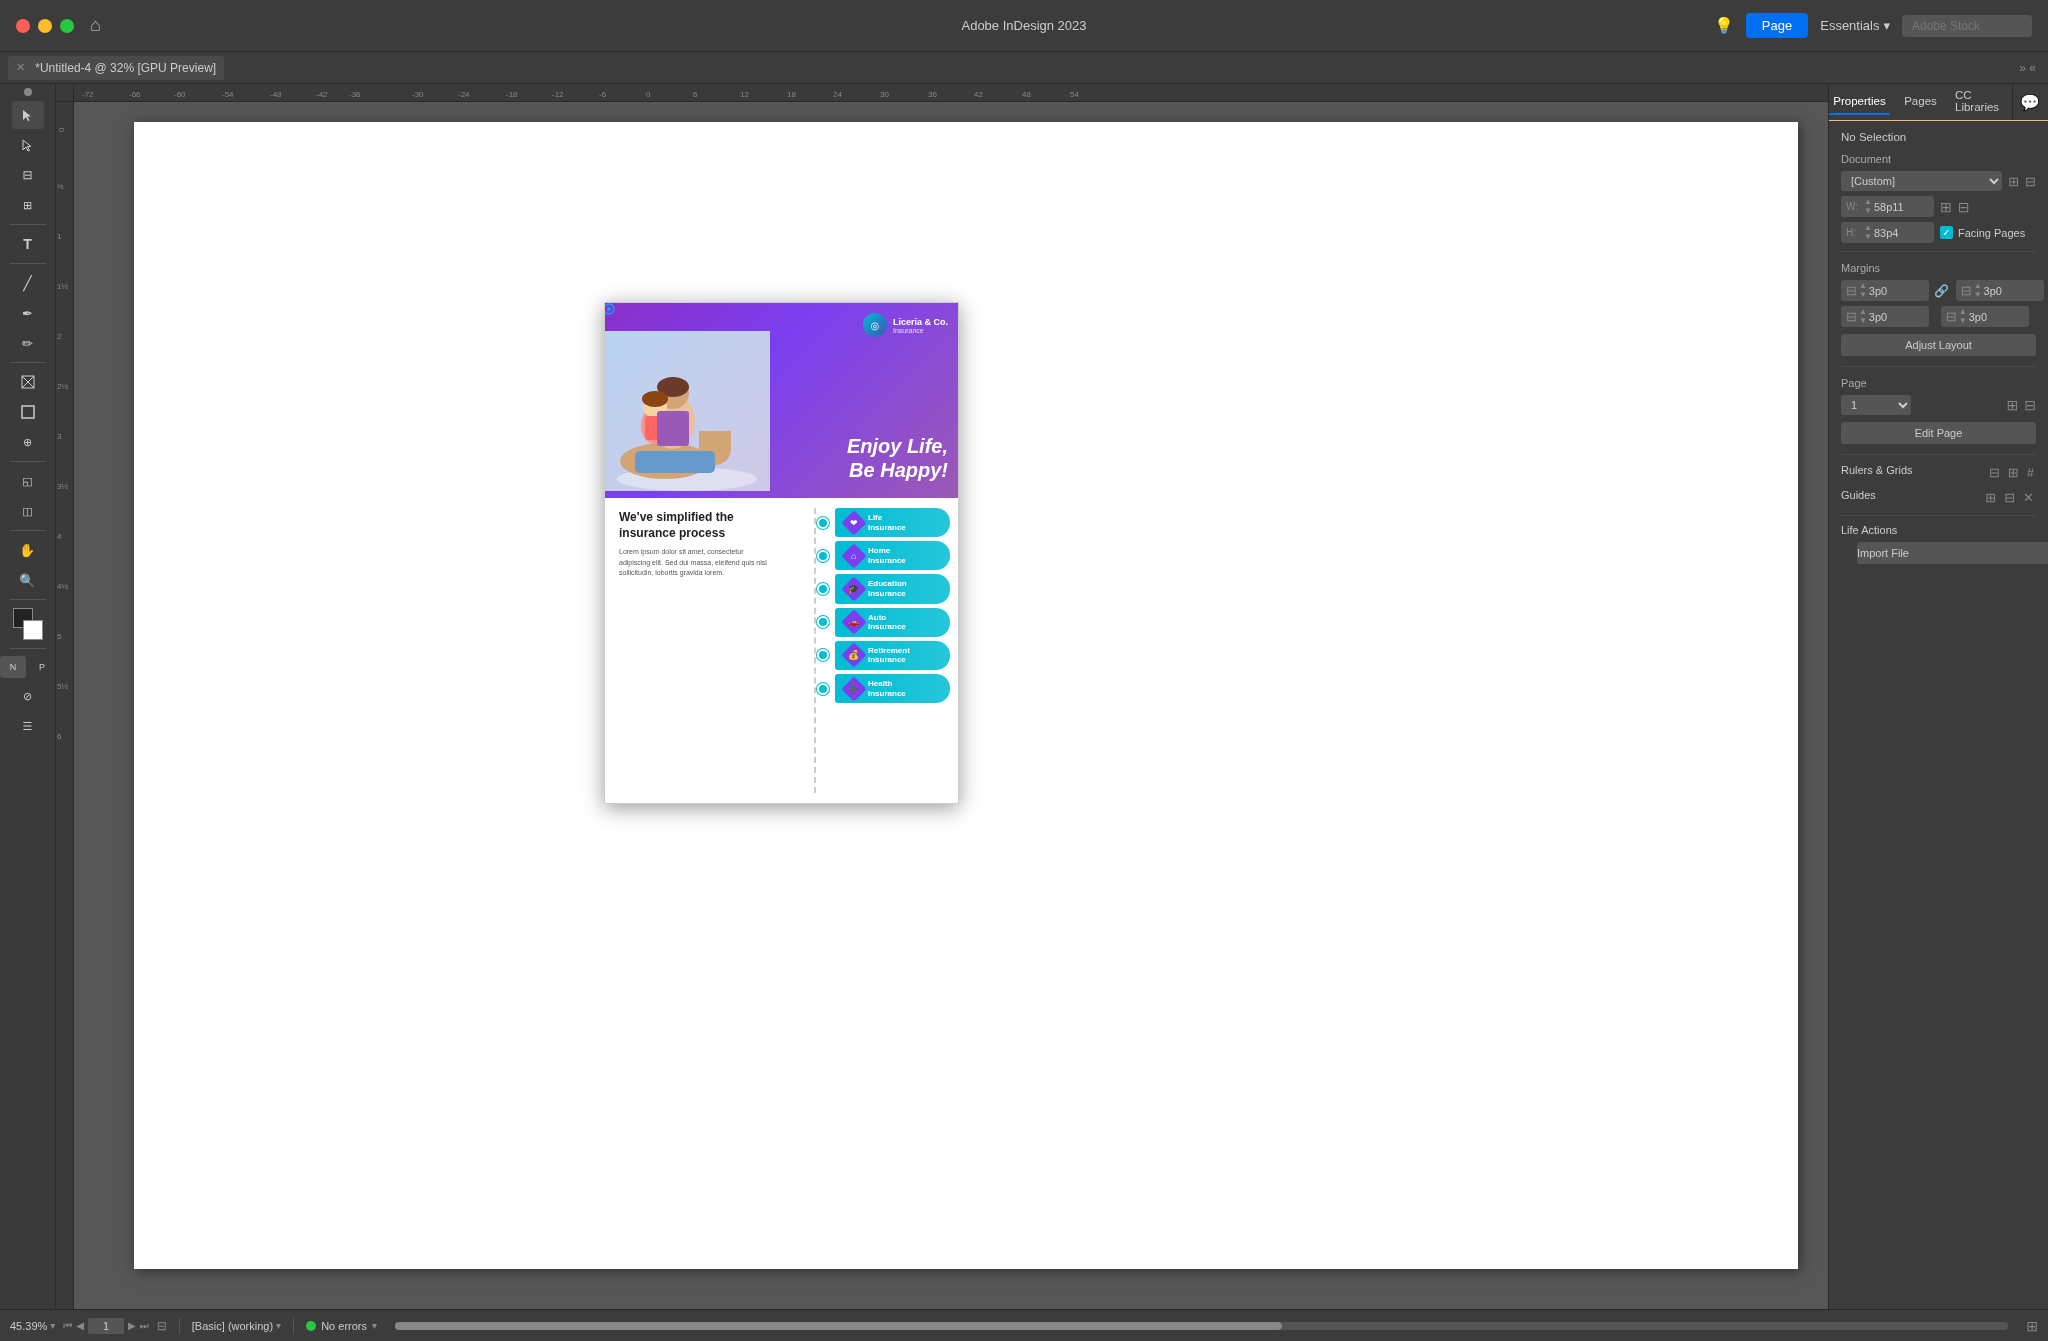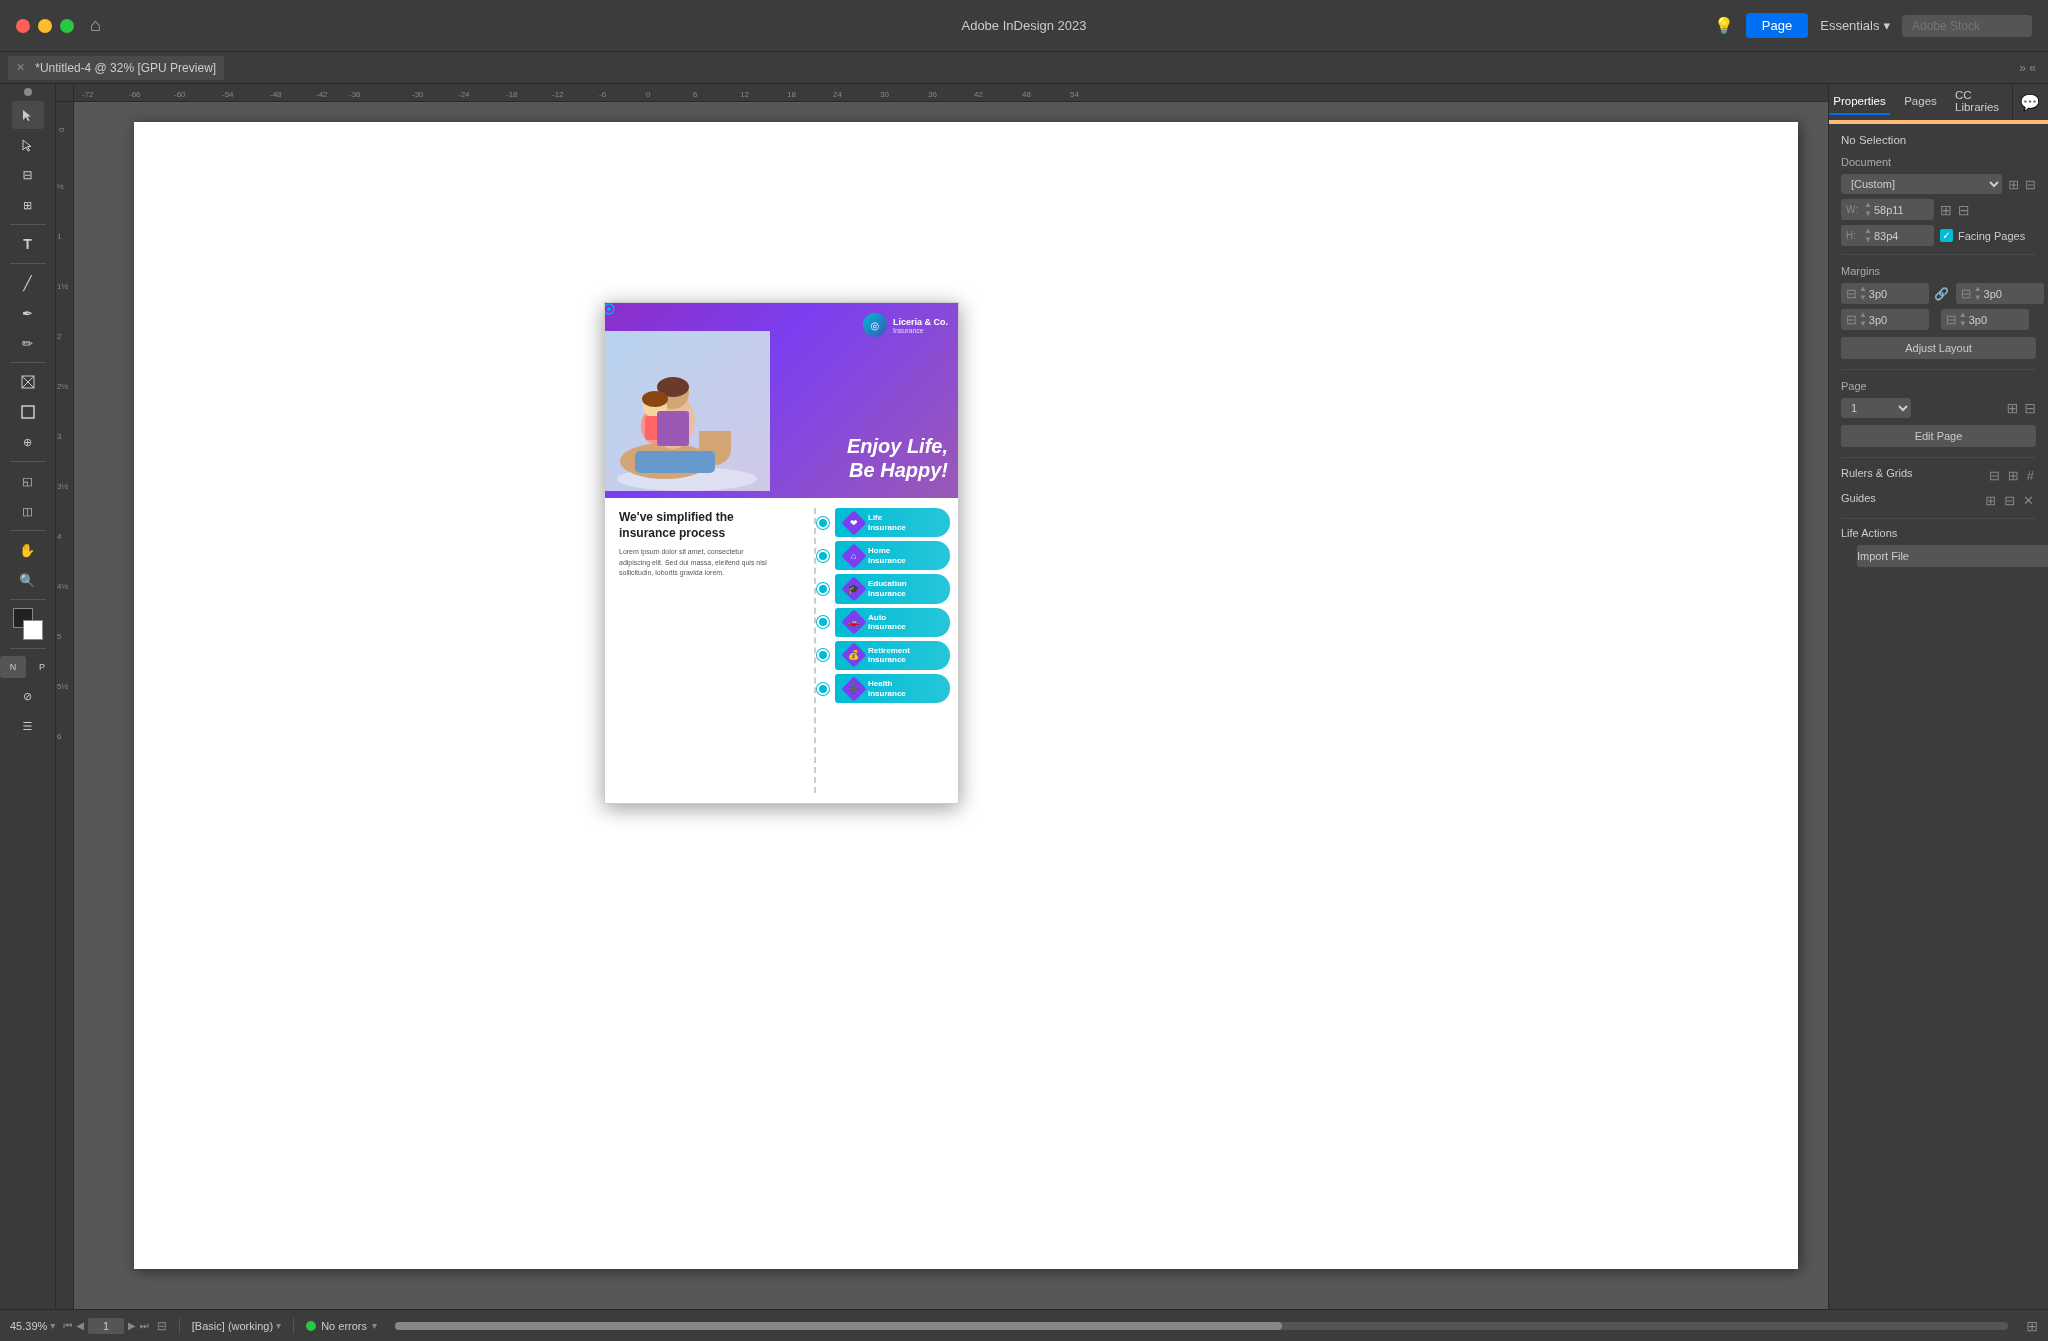--- a/index.html
+++ b/index.html
@@ -888,21 +888,21 @@
               </div>
             </div>
           </div>
         </div>
       </div>
     </div>
   </div>
 
   <div class="right-panel">
 
-    <div style="display:flex;align-items:center;border-bottom:4px solid #fdba74;">
+    <div style="display:flex;align-items:center;border-bottom:1px solid #fdba74;">
       <div style="flex:1;display:flex;">
         <div class="rp-tab active">Properties</div>
         <div class="rp-tab">Pages</div>
         <div class="rp-tab">CC Libraries</div>
       </div>
       <div style="width:36px;height:36px;display:flex;align-items:center;justify-content:center;border-left:1px solid #2a2a2a;color:#888;font-size:16px;cursor:pointer;">💬</div>
     </div>
 
     <div class="right-panel-content">
       <div class="no-selection-text">No Selection</div>

